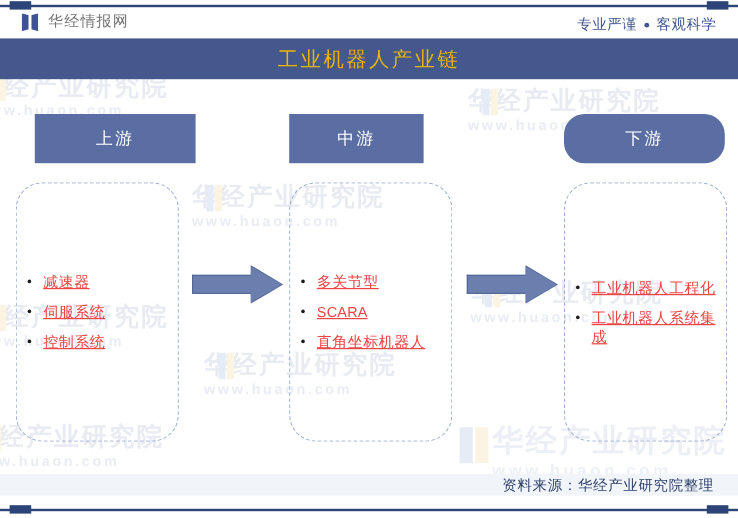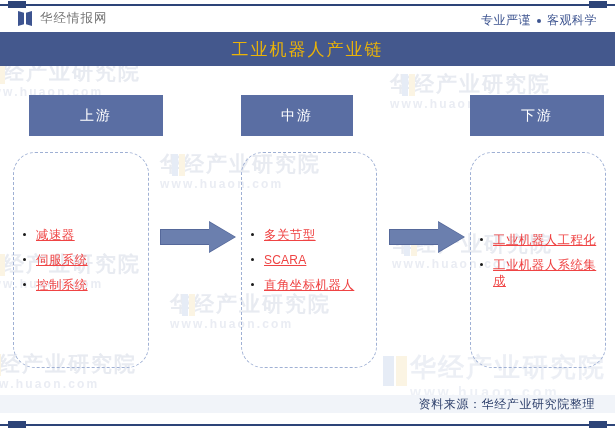--- a/index.html
+++ b/index.html
@@ -170,21 +170,21 @@
     align-items: center;
     justify-content: center;
   }
   .col-head span {
     color: #ffffff;
     font-size: 14px;
     letter-spacing: 2px;
   }
   .col-head.c1 { left: 29px;  top: 95px; width: 134px; }
   .col-head.c2 { left: 241px; top: 95px; width: 112px; }
-  .col-head.c3 { left: 470px; top: 95px; width: 134px; }
+  .col-head.c3 { left: 470px; top: 95px; width: 134px; border-radius: 17px; }
 
   .col-box {
     position: absolute;
     top: 152px;
     height: 214px;
     border: 1.3px dashed #9fb0d4;
     border-radius: 22px;
     background: transparent;
     z-index: 2;
     display: flex;

